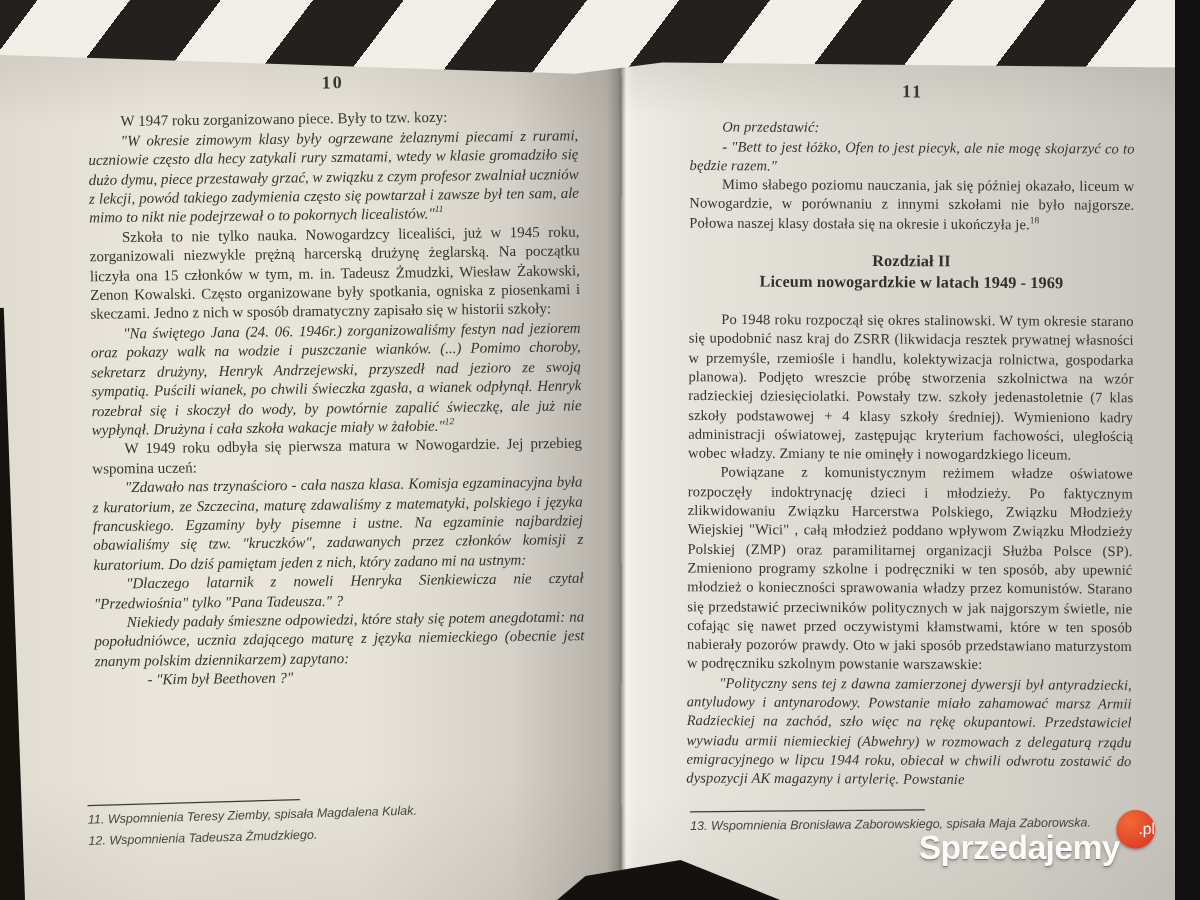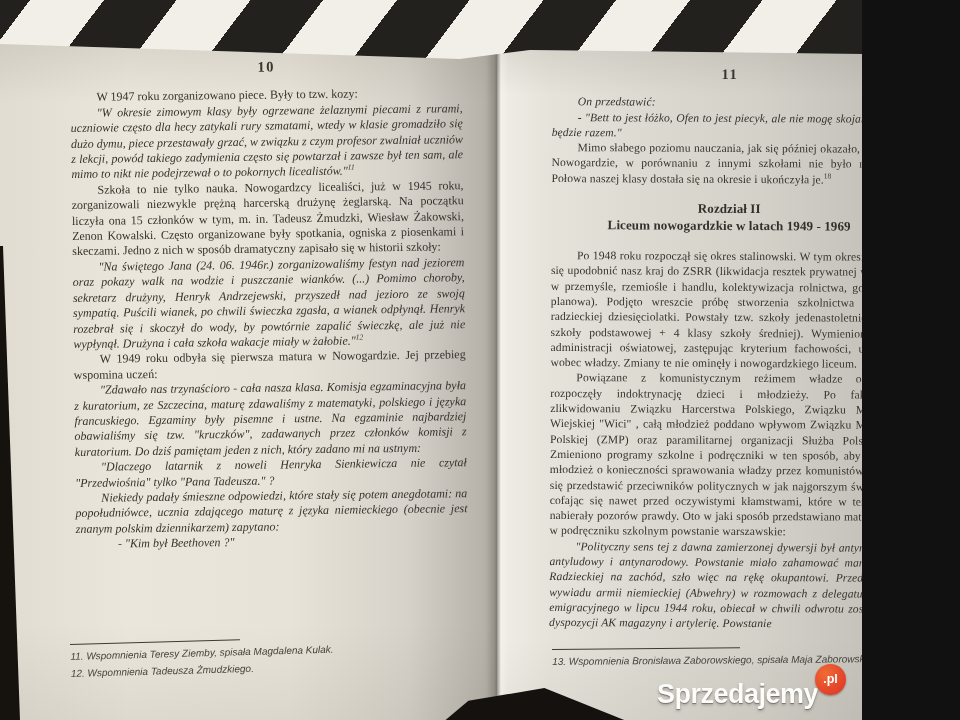--- a/index.html
+++ b/index.html
@@ -1,17 +1,17 @@
 <!DOCTYPE html>
 <html><head>
 <meta charset="utf-8">
 <style>
   html,body{margin:0;padding:0;background:#111;}
   .scene{
-    position:relative;width:862px;height:720px;overflow:hidden;
+    position:relative;width:940px;height:720px;overflow:hidden;
     background:repeating-linear-gradient(127deg,
       #23211e 0px 24px,
       #f2efe8 24px 83px,
       #23211e 83px 117px);
     font-family:"Liberation Serif", serif;
   }
   
   .book{
     position:absolute;inset:0;
     clip-path:polygon(0 44px,460px 59px,530px 50px,100% 54px,100% 100%,0 100%);
@@ -61,30 +61,30 @@
   
   .footnotes{position:absolute;color:#47443e;
              font-family:"Liberation Sans", sans-serif;font-style:italic;font-size:10px;line-height:17px;}
   .fn-left{left:70px;top:644px;width:392px;transform:rotate(-1.6deg);transform-origin:top left;}
   .fn-right{left:552px;top:649px;width:360px;transform:rotate(-.5deg);transform-origin:top left;}
   .fn-rule{border-top:1.4px solid #3d3a34;margin-bottom:3px;}
   .fn-rule-left{width:170px;}
   .fn-rule-right{width:188px;}
   .fn{margin:0;}
   
-  .watermark{position:absolute;right:44px;bottom:10px;margin-top:18px;}
+  .watermark{position:absolute;right:44px;bottom:26px;margin-top:18px;}
   .wm-text{
     font-family:"Liberation Sans", sans-serif;font-weight:700;font-size:27px;letter-spacing:-.5px;
     color:#fcfcfb;text-shadow:0 1px 0 rgba(95,90,82,.6),0 2px 3px rgba(60,55,48,.35);
   }
   .wm-badge{
     position:absolute;right:-28px;top:-15px;width:31px;height:31px;border-radius:50%;
     background:radial-gradient(circle at 34% 30%, #f06a35 0, #e5492b 55%, #d93424 100%);
-    color:#fff;font-family:"Liberation Sans", sans-serif;font-weight:700;font-size:12.5px;
-    line-height:31px;text-align:center;box-shadow:0 1px 2px rgba(0,0,0,.35);
+    color:#fff;font-family:"Liberation Sans", sans-serif;font-weight:400;font-size:12.5px;
+    line-height:31px;text-align:right;box-shadow:0 1px 2px rgba(0,0,0,.35);
   }
 </style>
 </head>
 <body>
 
 <div class="scene">
 
   <div class="book">
     <div class="page page-left"></div>
     <div class="page page-right"></div>

